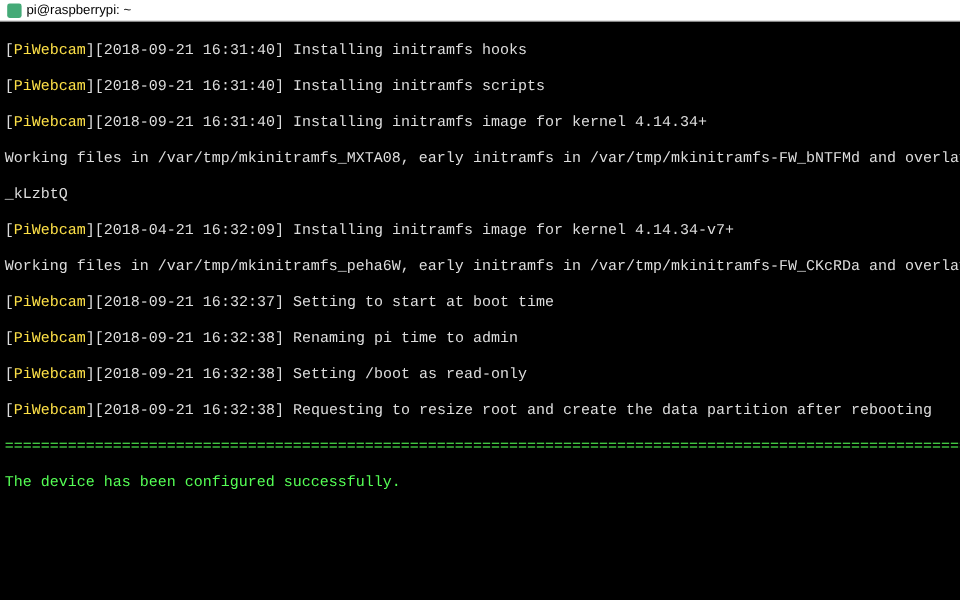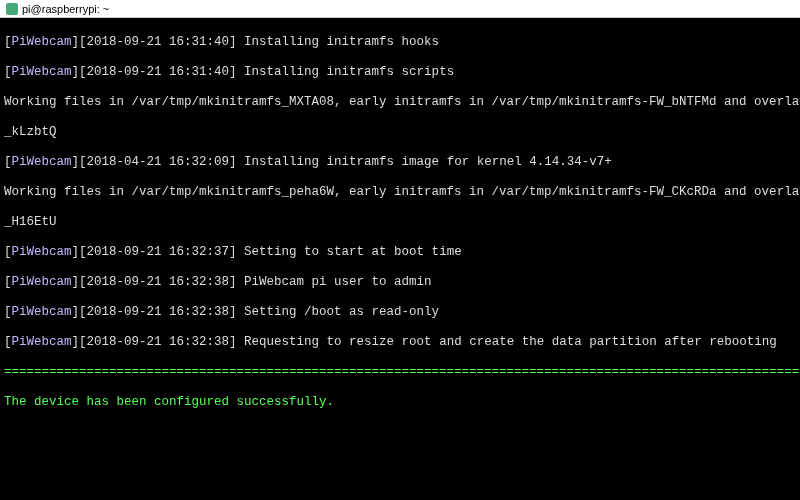--- a/index.html
+++ b/index.html
@@ -32,41 +32,41 @@
   .terminal {
     background: #000;
     color: #ddd;
     padding: 2px 4px;
     height: 482px;
     line-height: 15px;
     white-space: pre;
     overflow: hidden;
   }
   .line { white-space: pre; }
-  .g  { color: #c4b5fd; } 
+  .g  { color: #fde047; } 
   .lg { color: #55ff55; }
 </style>
 </head>
 <body>
 
 <div class="title-bar">
   <span class="icon"></span>
   <span>pi@raspberrypi: ~</span>
 </div>
 
 <div class="terminal">
 <div class="line">[<span class="g">PiWebcam</span>][<span>2018-09-21 16:31:40</span>] <span>Installing initramfs hooks</span></div>
 <div class="line">[<span class="g">PiWebcam</span>][<span>2018-09-21 16:31:40</span>] <span>Installing initramfs scripts</span></div>
+<div class="line">[<span class="g">PiWebcam</span>][<span>2018-09-21 16:31:40</span>] <span>Installing initramfs image for kernel 4.14.34+</span></div>
 <div class="line"><span>Working files in /var/tmp/mkinitramfs_MXTA08, early initramfs in /var/tmp/mkinitramfs-FW_bNTFMd and overlay i</span></div>
 <div class="line"><span>_kLzbtQ</span></div>
 <div class="line">[<span class="g">PiWebcam</span>][<span>2018-04-21 16:32:09</span>] <span>Installing initramfs image for kernel 4.14.34-v7+</span></div>
 <div class="line"><span>Working files in /var/tmp/mkinitramfs_peha6W, early initramfs in /var/tmp/mkinitramfs-FW_CKcRDa and overlay i</span></div>
-<div class="line"><span>_H16EtU</span></div>
 <div class="line">[<span class="g">PiWebcam</span>][<span>2018-09-21 16:32:37</span>] <span>Setting to start at boot time</span></div>
-<div class="line">[<span class="g">PiWebcam</span>][<span>2018-09-21 16:32:38</span>] <span>PiWebcam pi user to admin</span></div>
+<div class="line">[<span class="g">PiWebcam</span>][<span>2018-09-21 16:32:38</span>] <span>Renaming pi time to admin</span></div>
 <div class="line">[<span class="g">PiWebcam</span>][<span>2018-09-21 16:32:38</span>] <span>Setting /boot as read-only</span></div>
 <div class="line">[<span class="g">PiWebcam</span>][<span>2018-09-21 16:32:38</span>] <span>Requesting to resize root and create the data partition after rebooting</span></div>
 <div class="line lg">===========================================================================================================</div>
 <div class="line lg">The device has been configured successfully.</div>
 
 
 
 
 
 

